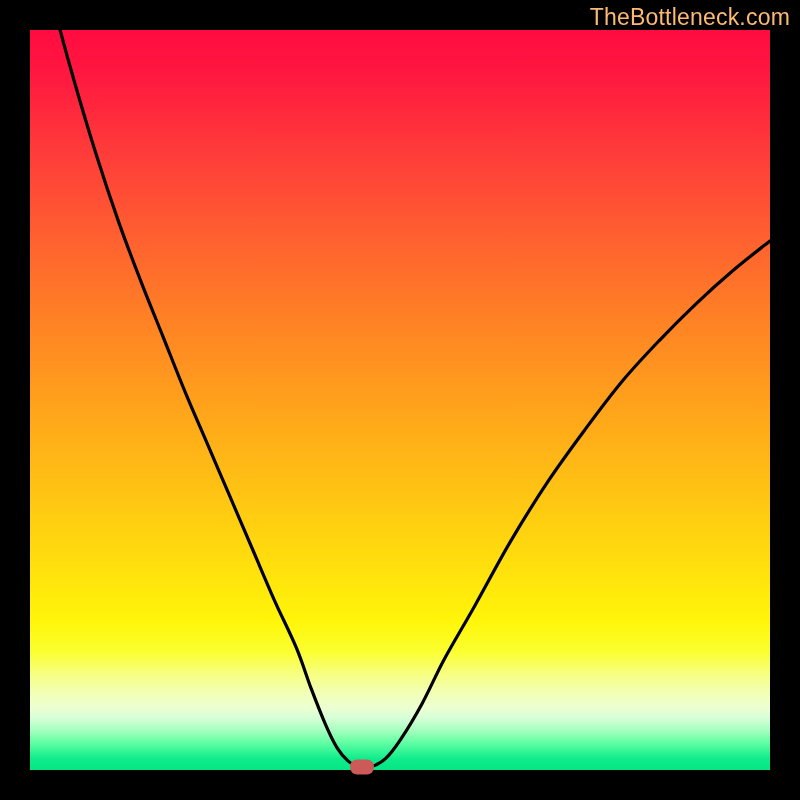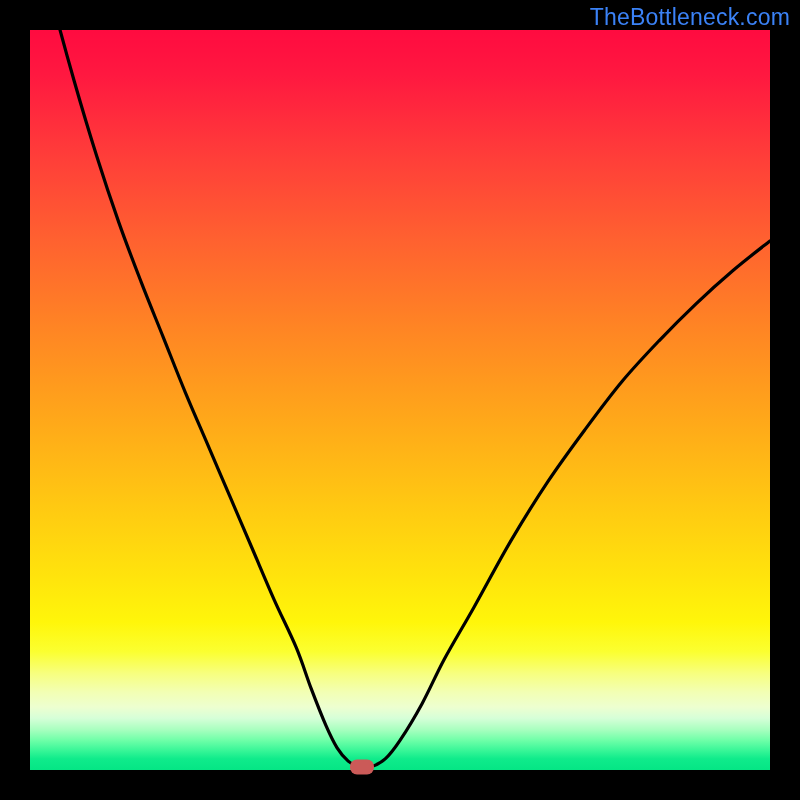--- a/index.html
+++ b/index.html
@@ -14,21 +14,21 @@
   .frame {
     position: relative;
     width: 800px;
     height: 800px;
     background: #000;
   }
   .watermark {
     position: absolute;
     top: 4px;
     right: 10px;
-    color: #3b82f6;
+    color: #fdba74;
     font-size: 23px;
     font-weight: 500;
     letter-spacing: 0.2px;
     z-index: 20;
     user-select: none;
   }
   .plot {
     position: absolute;
     left: 30px;
     top: 30px;

